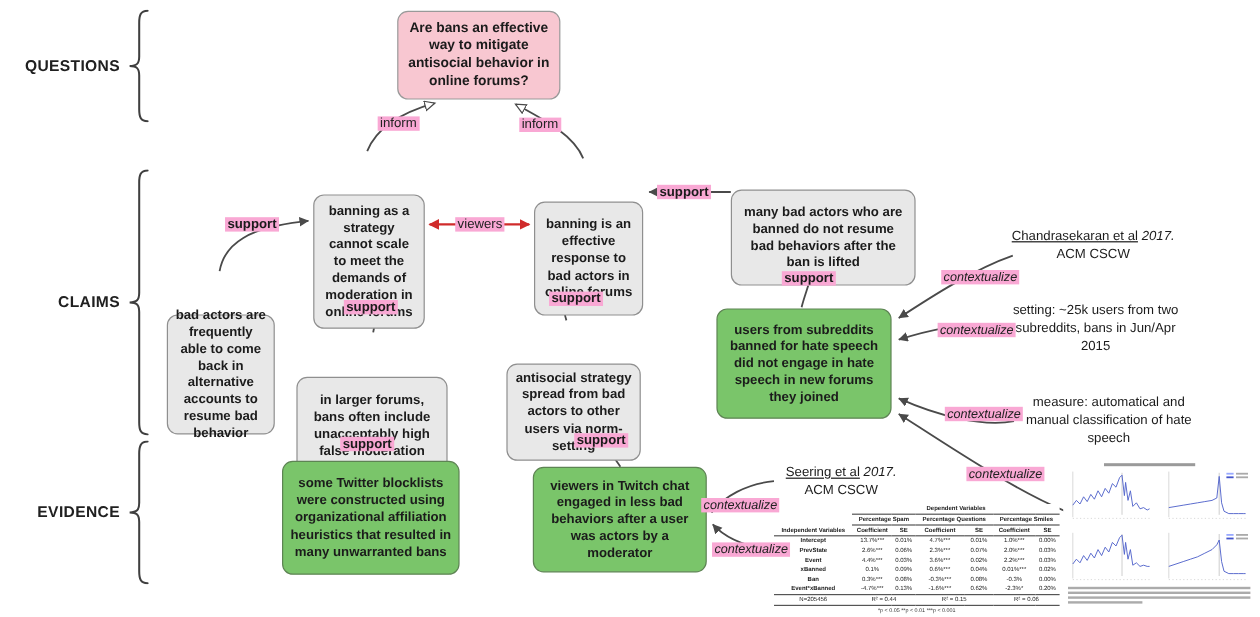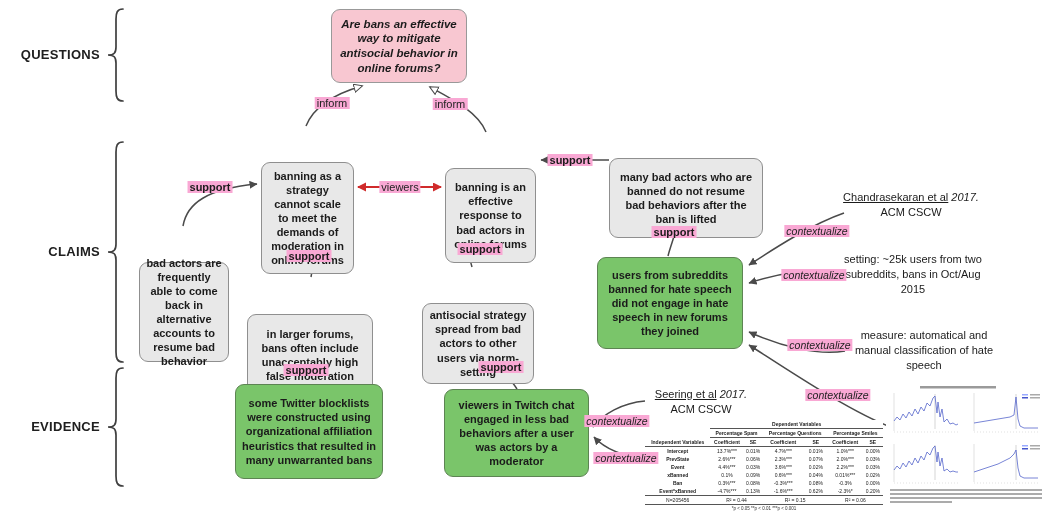--- a/index.html
+++ b/index.html
@@ -7,21 +7,21 @@
        font-family:"Liberation Sans", sans-serif;color:#1b1b1b;}
   .stage{position:absolute;inset:0;}
   svg.overlay{position:absolute;left:0;top:0;z-index:1;}
   .rowlabel{position:absolute;left:0;width:100px;text-align:right;font-weight:bold;
             font-size:13px;letter-spacing:.3px;z-index:2;color:#202020;}
   .brace{position:absolute;z-index:2;}
   .node{position:absolute;display:flex;align-items:center;justify-content:center;
         text-align:center;font-weight:bold;font-size:11px;line-height:1.28;
         border-radius:9px;padding:4px 6px;box-sizing:border-box;z-index:2;
         color:var(--text,#1b1b1b);}
-  .node.q{background:var(--question_fill,#f8c7d1);border:1.5px solid var(--question_border,#999);font-size:11.5px;font-style:italic;}
+  .node.q{background:var(--question_fill,#f8c7d1);border:1.5px solid var(--question_border,#999);font-size:11.5px;}
   .node.c{background:var(--claim_fill,#e8e8e8);border:1.5px solid var(--claim_border,#8f8f8f);margin-top:36px;}
   .node.e{background:var(--evidence_fill,#7ac56a);border:1.5px solid var(--evidence_border,#5d8453);}
   .elabel{position:absolute;transform:translate(-50%,-50%);font-size:11px;background:#f9a8d4;
           padding:0 2px;color:#222;white-space:nowrap;z-index:3;}
   .elabel.bold{font-weight:bold;color:#1b1b1b;}
   .elabel.ital{font-style:italic;font-size:10.5px;}
   .note{position:absolute;text-align:center;font-size:11px;line-height:1.35;z-index:2;color:#1b1b1b;}
   .note .u{text-decoration:underline;}
   .note .i{font-style:italic;}
   .note .b{font-weight:normal;}
@@ -119,21 +119,21 @@
   <div class="elabel ital" style="left:820px;top:345px">contextualize</div>
   <div class="elabel ital" style="left:838px;top:395px">contextualize</div>
   <div class="elabel ital" style="left:617px;top:421px">contextualize</div>
   <div class="elabel ital" style="left:626px;top:458px">contextualize</div>
 
   <div class="note" style="left:843px;top:190px;width:136px">
     <span class="u">Chandrasekaran et al</span>
     <span class="i">2017.</span>
     <span class="b">ACM CSCW</span>
   </div>
-  <div class="note" style="left:843px;top:252px;width:140px">setting: ~25k users from two subreddits, bans in Oct/Aug 2015</div>
+  <div class="note" style="left:843px;top:252px;width:140px">setting: ~25k users from two subreddits, bans in Jun/Apr 2015</div>
   <div class="note" style="left:846px;top:328px;width:156px">measure: automatical and manual classification of hate speech</div>
   <div class="note" style="left:638px;top:387px;width:126px">
     <span class="u">Seering et al</span>
     <span class="i">2017.</span>
     <span class="b" style="display:block">ACM CSCW</span>
   </div>
 
   <div class="ptable">
     <table>
       <thead>

